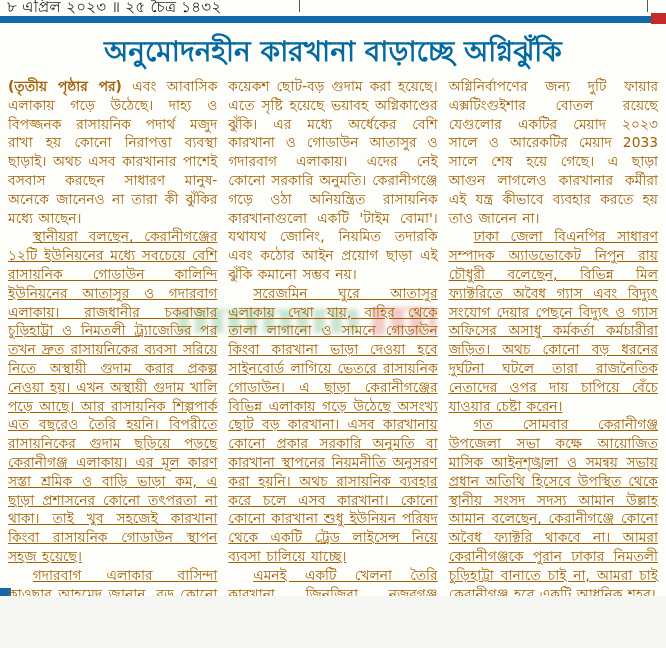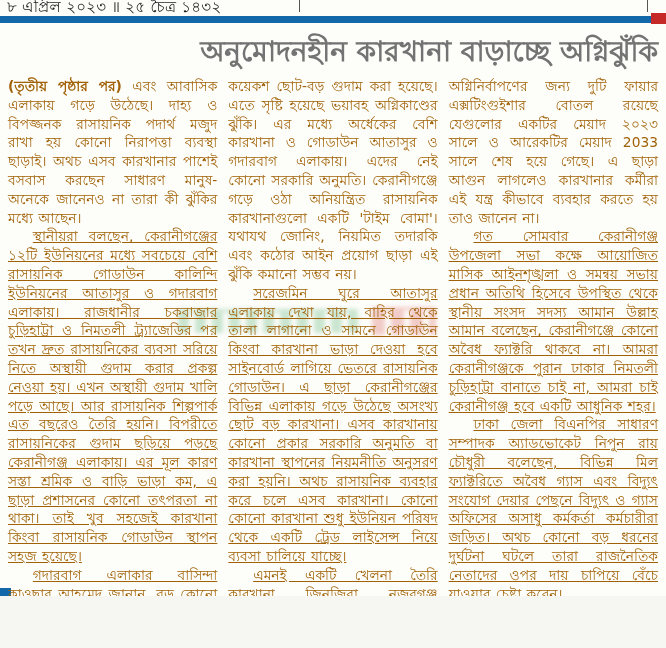--- a/index.html
+++ b/index.html
@@ -20,23 +20,23 @@
     font-family:"DejaVu Sans",sans-serif; color:#1b1b1b;
   }
   .head-vrule { position:absolute; top:0; width:1px; height:12px; background:#555; }
   .head-vrule.v1 { left:299px; }
   .head-vrule.v2 { left:647px; }
   .rule-blue  { position:absolute; top:16px; left:0; width:651px; height:7px; }
   .rule-red   { position:absolute; top:13px; left:651px; width:15px; height:11px; }
 
   
   .headline {
-    margin:8px 8px 6px; text-align:right;
+    margin:8px 8px 6px; text-align:center;
     font-size:28px; font-weight:600; line-height:1.25;
-    font-family:"DejaVu Sans",sans-serif; color:#737373;
+    font-family:"DejaVu Sans",sans-serif; color:#0369a1;
   }
 
   
   .watermark {
     position:absolute; left:178px; top:300px; width:290px; height:42px;
     z-index:0; opacity:.45; filter:blur(2.2px);
     display:flex; align-items:center; gap:14px; pointer-events:none;
   }
   .wm-green { width:180px; height:24px; border-radius:3px;
     background:repeating-linear-gradient(90deg, var(--wm-green,#8cc89c) 0 11px, transparent 11px 17px);
@@ -92,21 +92,21 @@
     </div>
 
     <div class="col">
       <p>কয়েকশ ছোট-বড় গুদাম করা হয়েছে। এতে সৃষ্টি হয়েছে ভয়াবহ অগ্নিকাণ্ডের ঝুঁকি। এর মধ্যে অর্ধেকের বেশি কারখানা ও গোডাউন আতাসুর ও গদারবাগ এলাকায়। এদের নেই কোনো সরকারি অনুমতি। কেরানীগঞ্জে গড়ে ওঠা অনিয়ন্ত্রিত রাসায়নিক কারখানাগুলো একটি 'টাইম বোমা'। যথাযথ জোনিং, নিয়মিত তদারকি এবং কঠোর আইন প্রয়োগ ছাড়া এই ঝুঁকি কমানো সম্ভব নয়।</p>
       <p class="indent">সরেজমিন ঘুরে আতাসুর এলাকায় দেখা যায়, বাহির থেকে তালা লাগানো ও সামনে গোডাউন কিংবা কারখানা ভাড়া দেওয়া হবে সাইনবোর্ড লাগিয়ে ভেতরে রাসায়নিক গোডাউন। এ ছাড়া কেরানীগঞ্জের বিভিন্ন এলাকায় গড়ে উঠেছে অসংখ্য ছোট বড় কারখানা। এসব কারখানায় কোনো প্রকার সরকারি অনুমতি বা কারখানা স্থাপনের নিয়মনীতি অনুসরণ করা হয়নি। অথচ রাসায়নিক ব্যবহার করে চলে এসব কারখানা। কোনো কোনো কারখানা শুধু ইউনিয়ন পরিষদ থেকে একটি ট্রেড লাইসেন্স নিয়ে ব্যবসা চালিয়ে যাচ্ছে।</p>
       <p class="indent">এমনই একটি খেলনা তৈরি কারখানা জিনজিরা নজরগঞ্জ এলাকায় হাজি মানিকের 'রেড এ্যাপেল' নামক প্লাস্টিকের কারখানায় গেলে দেখা যায় বাইরে থেকে তালা দিয়ে ভেতরে কাজ করছে নারী ও শিশু শ্রমিকরা। তবে কারখানা পরিচালনার জন্য কোনো প্রকার কাগজপত্র আছে কিনা জানতে চাইলে কারখানা ম্যানেজার মতিন অকপটে স্বীকার করেন তাদের কোনো কাগজপত্র নেই। কারখানায়</p>
     </div>
 
     <div class="col">
       <p>অগ্নিনির্বাপণের জন্য দুটি ফায়ার এক্সটিংগুইশার বোতল রয়েছে যেগুলোর একটির মেয়াদ ২০২৩ সালে ও আরেকটির মেয়াদ 2033 সালে শেষ হয়ে গেছে। এ ছাড়া আগুন লাগলেও কারখানার কর্মীরা এই যন্ত্র কীভাবে ব্যবহার করতে হয় তাও জানেন না।</p>
+      <p class="indent">ঢাকা জেলা বিএনপির সাধারণ সম্পাদক অ্যাডভোকেট নিপুন রায় চৌধুরী বলেছেন, বিভিন্ন মিল ফ্যাক্টরিতে অবৈধ গ্যাস এবং বিদ্যুৎ সংযোগ দেয়ার পেছনে বিদ্যুৎ ও গ্যাস অফিসের অসাধু কর্মকর্তা কর্মচারীরা জড়িত। অথচ কোনো বড় ধরনের দুর্ঘটনা ঘটলে তারা রাজনৈতিক নেতাদের ওপর দায় চাপিয়ে বেঁচে যাওয়ার চেষ্টা করেন।</p>
       <p class="indent">গত সোমবার কেরানীগঞ্জ উপজেলা সভা কক্ষে আয়োজিত মাসিক আইনশৃঙ্খলা ও সমন্বয় সভায় প্রধান অতিথি হিসেবে উপস্থিত থেকে স্থানীয় সংসদ সদস্য আমান উল্লাহ আমান বলেছেন, কেরানীগঞ্জে কোনো অবৈধ ফ্যাক্টরি থাকবে না। আমরা কেরানীগঞ্জকে পুরান ঢাকার নিমতলী চুড়িহাট্টা বানাতে চাই না, আমরা চাই কেরানীগঞ্জ হবে একটি আধুনিক শহর।</p>
-      <p class="indent">ঢাকা জেলা বিএনপির সাধারণ সম্পাদক অ্যাডভোকেট নিপুন রায় চৌধুরী বলেছেন, বিভিন্ন মিল ফ্যাক্টরিতে অবৈধ গ্যাস এবং বিদ্যুৎ সংযোগ দেয়ার পেছনে বিদ্যুৎ ও গ্যাস অফিসের অসাধু কর্মকর্তা কর্মচারীরা জড়িত। অথচ কোনো বড় ধরনের দুর্ঘটনা ঘটলে তারা রাজনৈতিক নেতাদের ওপর দায় চাপিয়ে বেঁচে যাওয়ার চেষ্টা করেন।</p>
       <p class="indent">এ বিষয়ে কেরানীগঞ্জ উপজেলা নির্বাহী কর্মকর্তা উমর ফারুক বলেন, 'কেরানীগঞ্জে যত্রতত্র ছোট-বড় কাখানা গড়ে তুলে অবৈধভাবে যারা ব্যবসা পরিচালনা করছেন, তাদের খুঁজে বের করে আমরা আইনগত ব্যবস্থা গ্রহণ করব।' তবে কতগুলো অবৈধ কারখানা রয়েছে তার কোনো সঠিক হিসাব নেই উপজেলা প্রসাশনের কাছে।</p>
     </div>
 
   </div>
 
   <div class="corner-mark" style="background: rgb(18, 104, 168);"></div>
 </div>
 
 </body></html>

